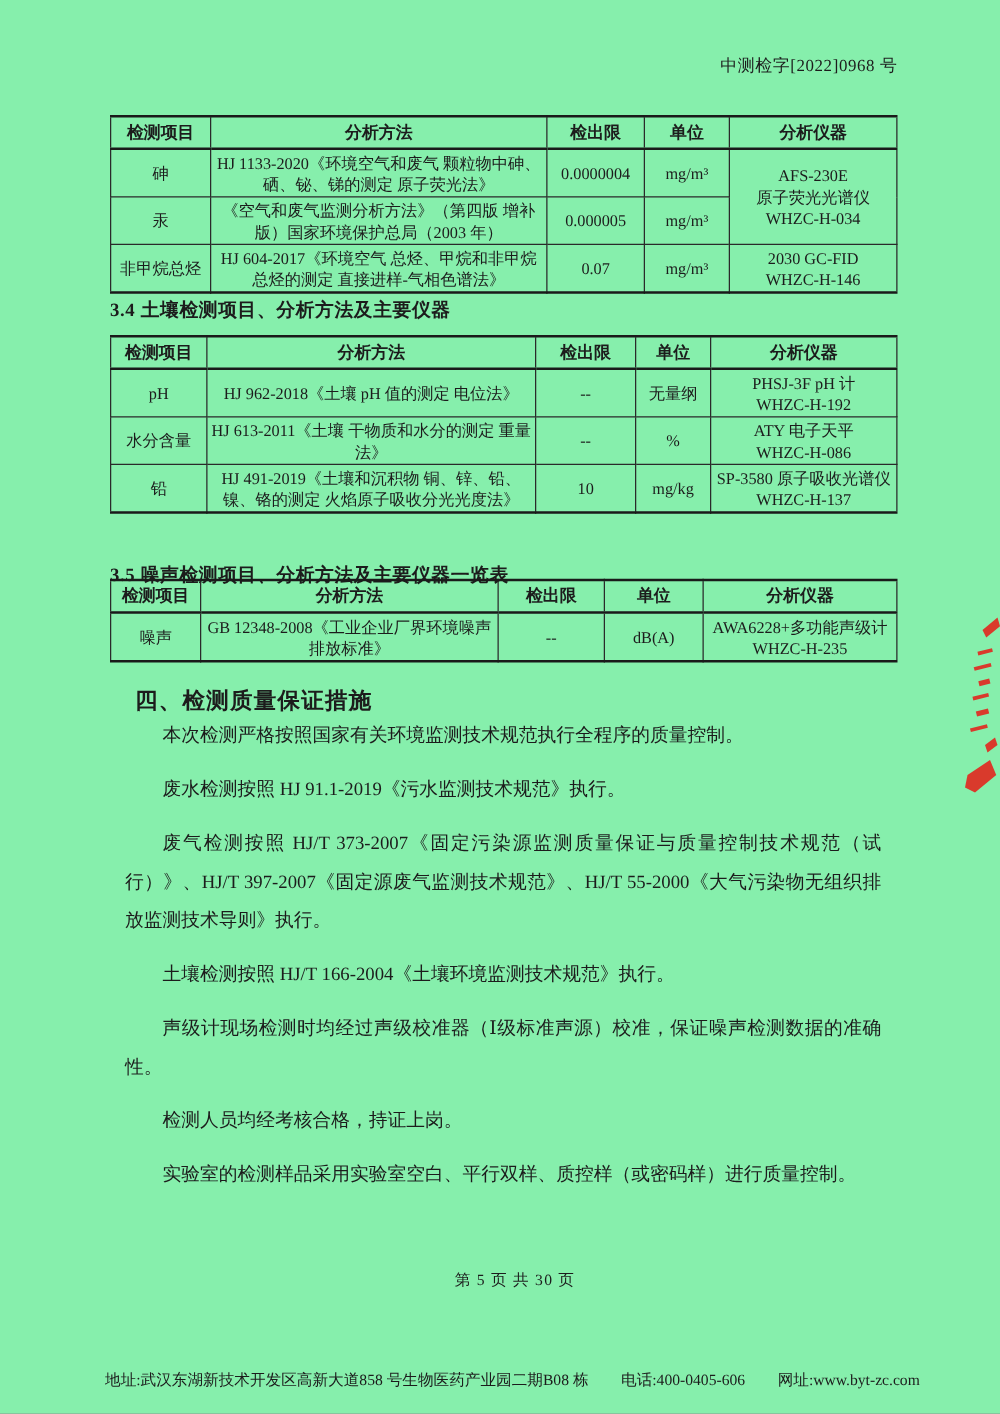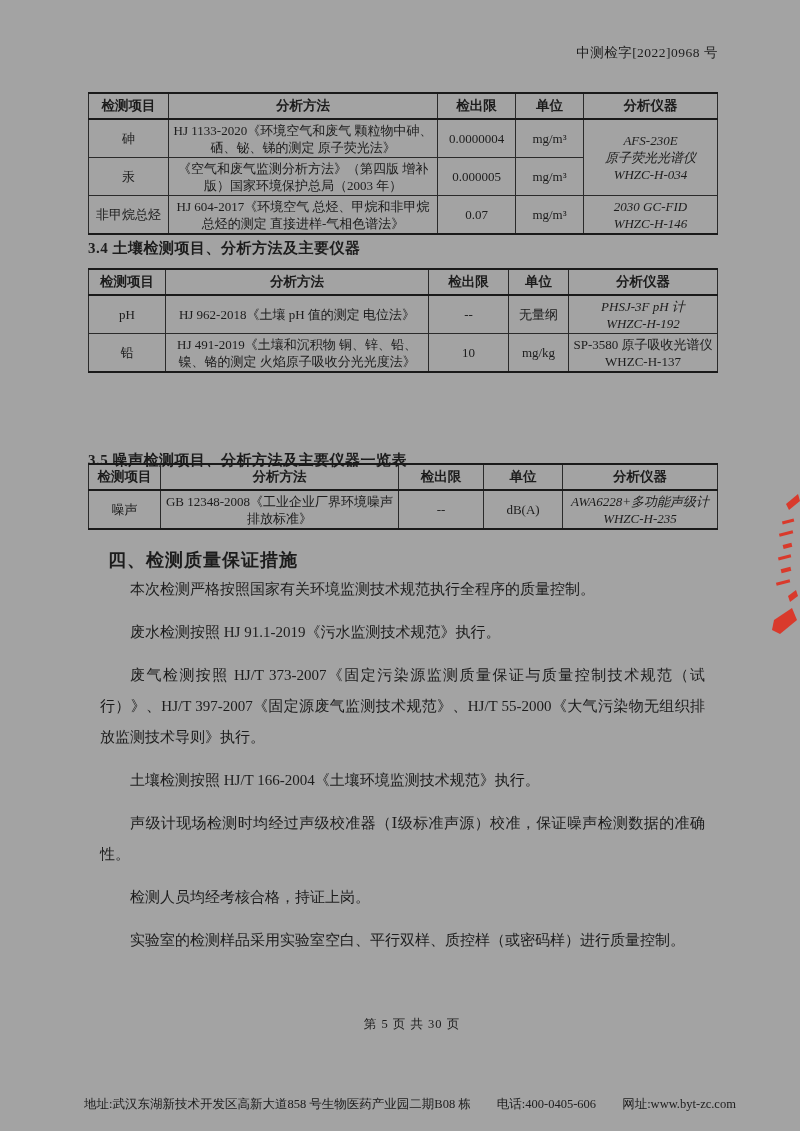--- a/index.html
+++ b/index.html
@@ -1,20 +1,20 @@
 <!DOCTYPE html>
 <html><head>
 <meta charset="utf-8">
 <style>
   html,body{margin:0;padding:0;background:#888;}
   .page{
     position:relative;
     width:800px;height:1131px;
     margin:0 auto;
-    background:#a3a3a3;
+    background:#86efac;
     font-family:"Liberation Serif","DejaVu Serif",serif;
     color:#1c1c1c;
     overflow:hidden;
   }
   .doc-number{
     position:absolute;top:44px;right:82px;
     font-size:13.5px;letter-spacing:0.5px;
   }
   
   table.rpt{
@@ -31,21 +31,21 @@
     font-size:13px;line-height:17px;
     overflow:hidden;
   }
   table.rpt th{
     font-size:13.5px;font-weight:bold;
     height:20px;line-height:20px;
     border-bottom:2px solid #1a1a1a;
     padding:2px 2px;
   }
   table.rpt td{height:35px;}
-  td.pre{white-space:pre-line;font-style:italic;}
+  td.pre{white-space:pre-line;}
   .t1{top:92px;}
   .t2{top:268px;}
   .t3{top:463px;}
   
   .h-sub{
     position:absolute;left:88px;
     font-size:15px;font-weight:bold;
     margin:0;letter-spacing:0.5px;
   }
   .h34{top:239px;}
@@ -149,20 +149,28 @@
       </tr>
     </thead>
     <tbody>
       <tr>
         <td>pH</td>
         <td>HJ 962-2018《土壤 pH 值的测定 电位法》</td>
         <td>--</td>
         <td>无量纲</td>
         <td class="pre">PHSJ-3F pH 计
 WHZC-H-192</td>
+      </tr>
+      <tr>
+        <td>水分含量</td>
+        <td>HJ 613-2011《土壤 干物质和水分的测定 重量法》</td>
+        <td>--</td>
+        <td>%</td>
+        <td class="pre">ATY 电子天平
+WHZC-H-086</td>
       </tr>
       <tr>
         <td>铅</td>
         <td>HJ 491-2019《土壤和沉积物 铜、锌、铅、镍、铬的测定 火焰原子吸收分光光度法》</td>
         <td>10</td>
         <td>mg/kg</td>
         <td>SP-3580 原子吸收光谱仪 WHZC-H-137</td>
       </tr>
     </tbody>
   </table>

